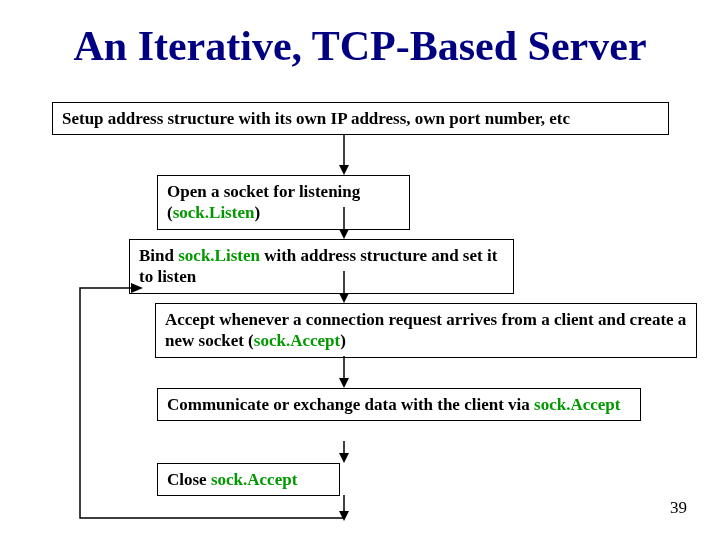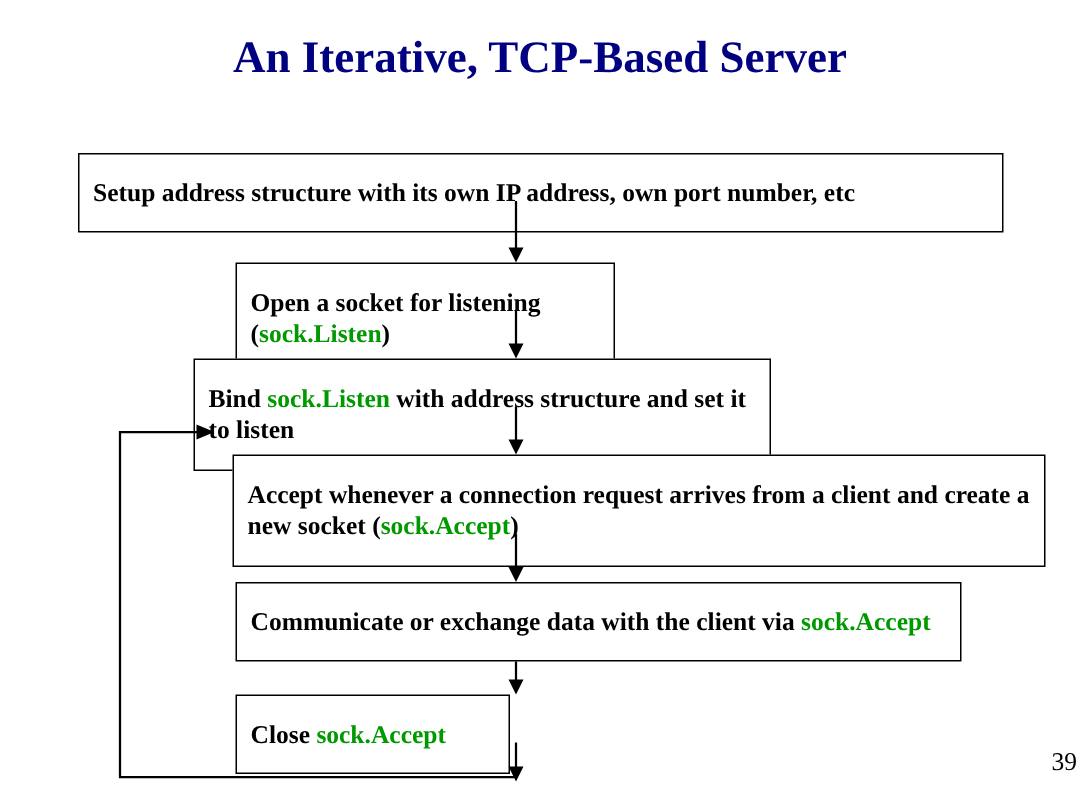--- a/index.html
+++ b/index.html
@@ -1,18 +1,18 @@
 <!DOCTYPE html>
 <html><head>
 <meta charset="utf-8">
 <style>
 html,body{margin:0;padding:0}
 body{width:720px;height:540px;background:#fff;font-family:"Times New Roman",Times,serif;position:relative}
-.title{position:absolute;top:22px;left:0;width:720px;text-align:center;font-size:30px;font-weight:bold;color:#000080}
-.box{position:absolute;border:1px solid #000;background:#fff;padding:15px 9px;font-size:17px;font-weight:bold;line-height:1.25;box-sizing:border-box}
+.title{position:absolute;top:22px;left:0;width:720px;text-align:center;font-size:42px;font-weight:bold;color:#000080}
+.box{position:absolute;border:1px solid #000;background:#fff;padding:5px 9px;font-size:17px;font-weight:bold;line-height:1.25;box-sizing:border-box}
 .kw{color:#009900}
 .pg{position:absolute;font-size:17px;color:#000}
 svg.ar{position:absolute;overflow:visible}
 svg.loop{position:absolute;overflow:visible}
 </style>
 </head>
 <body>
 
 <div class="title">An Iterative, TCP-Based Server</div>
 
@@ -63,13 +63,13 @@
 <svg class="ar" style="left:337px;top:495px;width:14px;height:26px" viewBox="0 0 14 26">
   <line x1="7" y1="0" x2="7" y2="18" stroke="#000" stroke-width="1.5"></line>
   <polygon points="7,26 2,16 12,16" fill="#000"></polygon>
 </svg>
 
 <svg class="loop" style="left:68px;top:282px;width:290px;height:240px" viewBox="0 0 290 240">
   <polyline points="276,236 12,236 12,6 65,6" fill="none" stroke="#000" stroke-width="1.5"></polyline>
   <polygon points="75,6 63,1 63,11" fill="#000"></polygon>
 </svg>
 
-<div class="pg" style="left:701px;top:498px">39</div>
+<div class="pg" style="left:670px;top:498px">39</div>
 
 </body></html>

